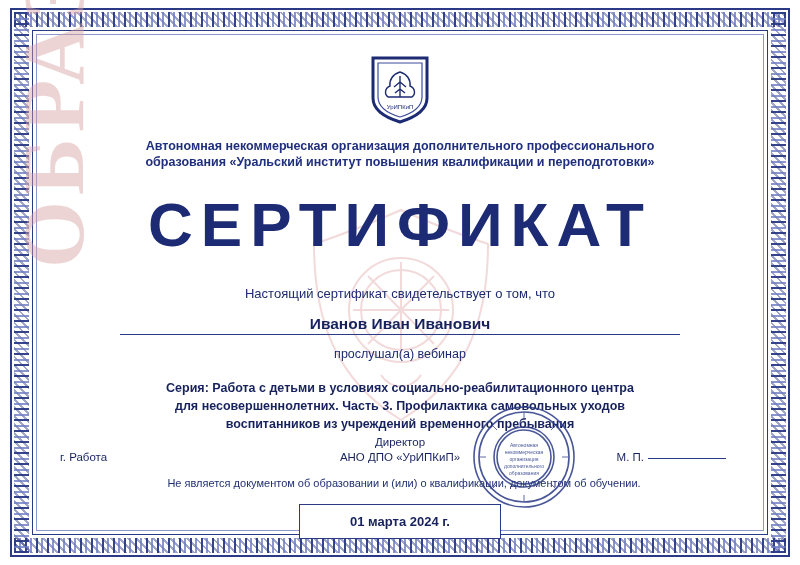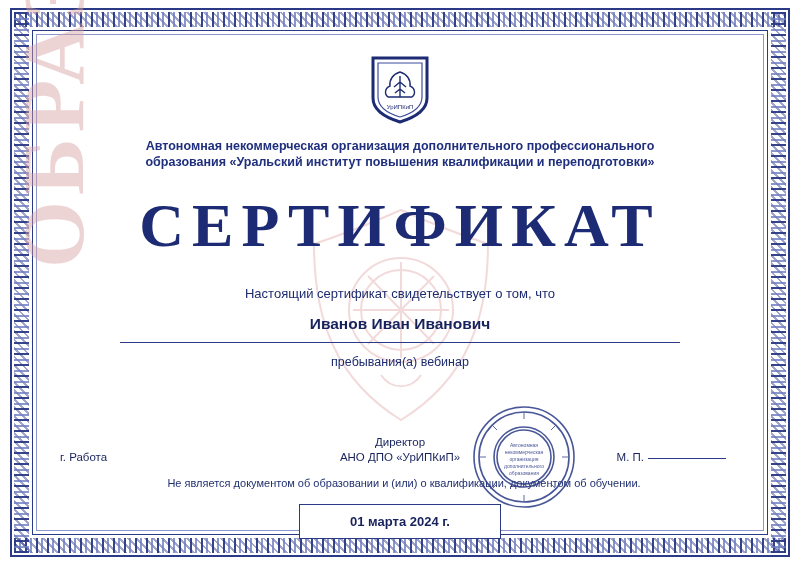--- a/index.html
+++ b/index.html
@@ -148,21 +148,21 @@
     color: #1f2f7d;
     font-weight: bold;
     font-size: 12.5px;
     line-height: 16px;
     margin: 4px auto 4px auto;
     max-width: 520px;
   }
 
   .title {
     margin-top: 22px;
-    font-family: Liberation Serif, serif;
+    font-family: Liberation Sans, sans-serif;
     font-weight: bold;
     font-size: 62px;
     letter-spacing: 8px;
     color: #1c2b73;
     line-height: 66px;
   }
 
   .subtitle {
     margin-top: 28px;
     font-size: 13px;
@@ -170,21 +170,21 @@
   }
 
   .name-line {
     margin: 14px auto 0 auto;
     width: 560px;
   }
   .name-value {
     font-size: 15.5px;
     font-weight: bold;
     color: #17225c;
-    padding-bottom: 8px;
+    padding-bottom: 0;
   }
   .name-rule {
     border-bottom: 1px solid #2b3a86;
     height: 1px;
     width: 100%;
   }
 
   .middle-note {
     margin-top: 12px;
     font-size: 12.5px;
@@ -318,22 +318,23 @@
 
     <div class="title">СЕРТИФИКАТ</div>
 
     <div class="subtitle">Настоящий сертификат свидетельствует о том, что</div>
 
     <div class="name-line">
       <div class="name-value">Иванов Иван Иванович</div>
       <div class="name-rule"></div>
     </div>
 
-    <div class="middle-note">пребывания(а) вебинар</div>
-
+    <div class="middle-note">прослушал(а) вебинар</div>
+
+    <div class="course">Серия: Работа с детьми в условиях социально-реабилитационного центра для несовершеннолетних. Часть 3. Профилактика самовольных уходов воспитанников из учреждений временного пребывания</div>
 
     <div class="footer">
       <div class="city">г. Работа</div>
       <div class="director">
         <div>Директор</div>
         <div>АНО ДПО «УрИПКиП»</div>
       </div>
       <div class="mp">
         <span>М. П.</span><span class="mp-rule"></span>
       </div>

